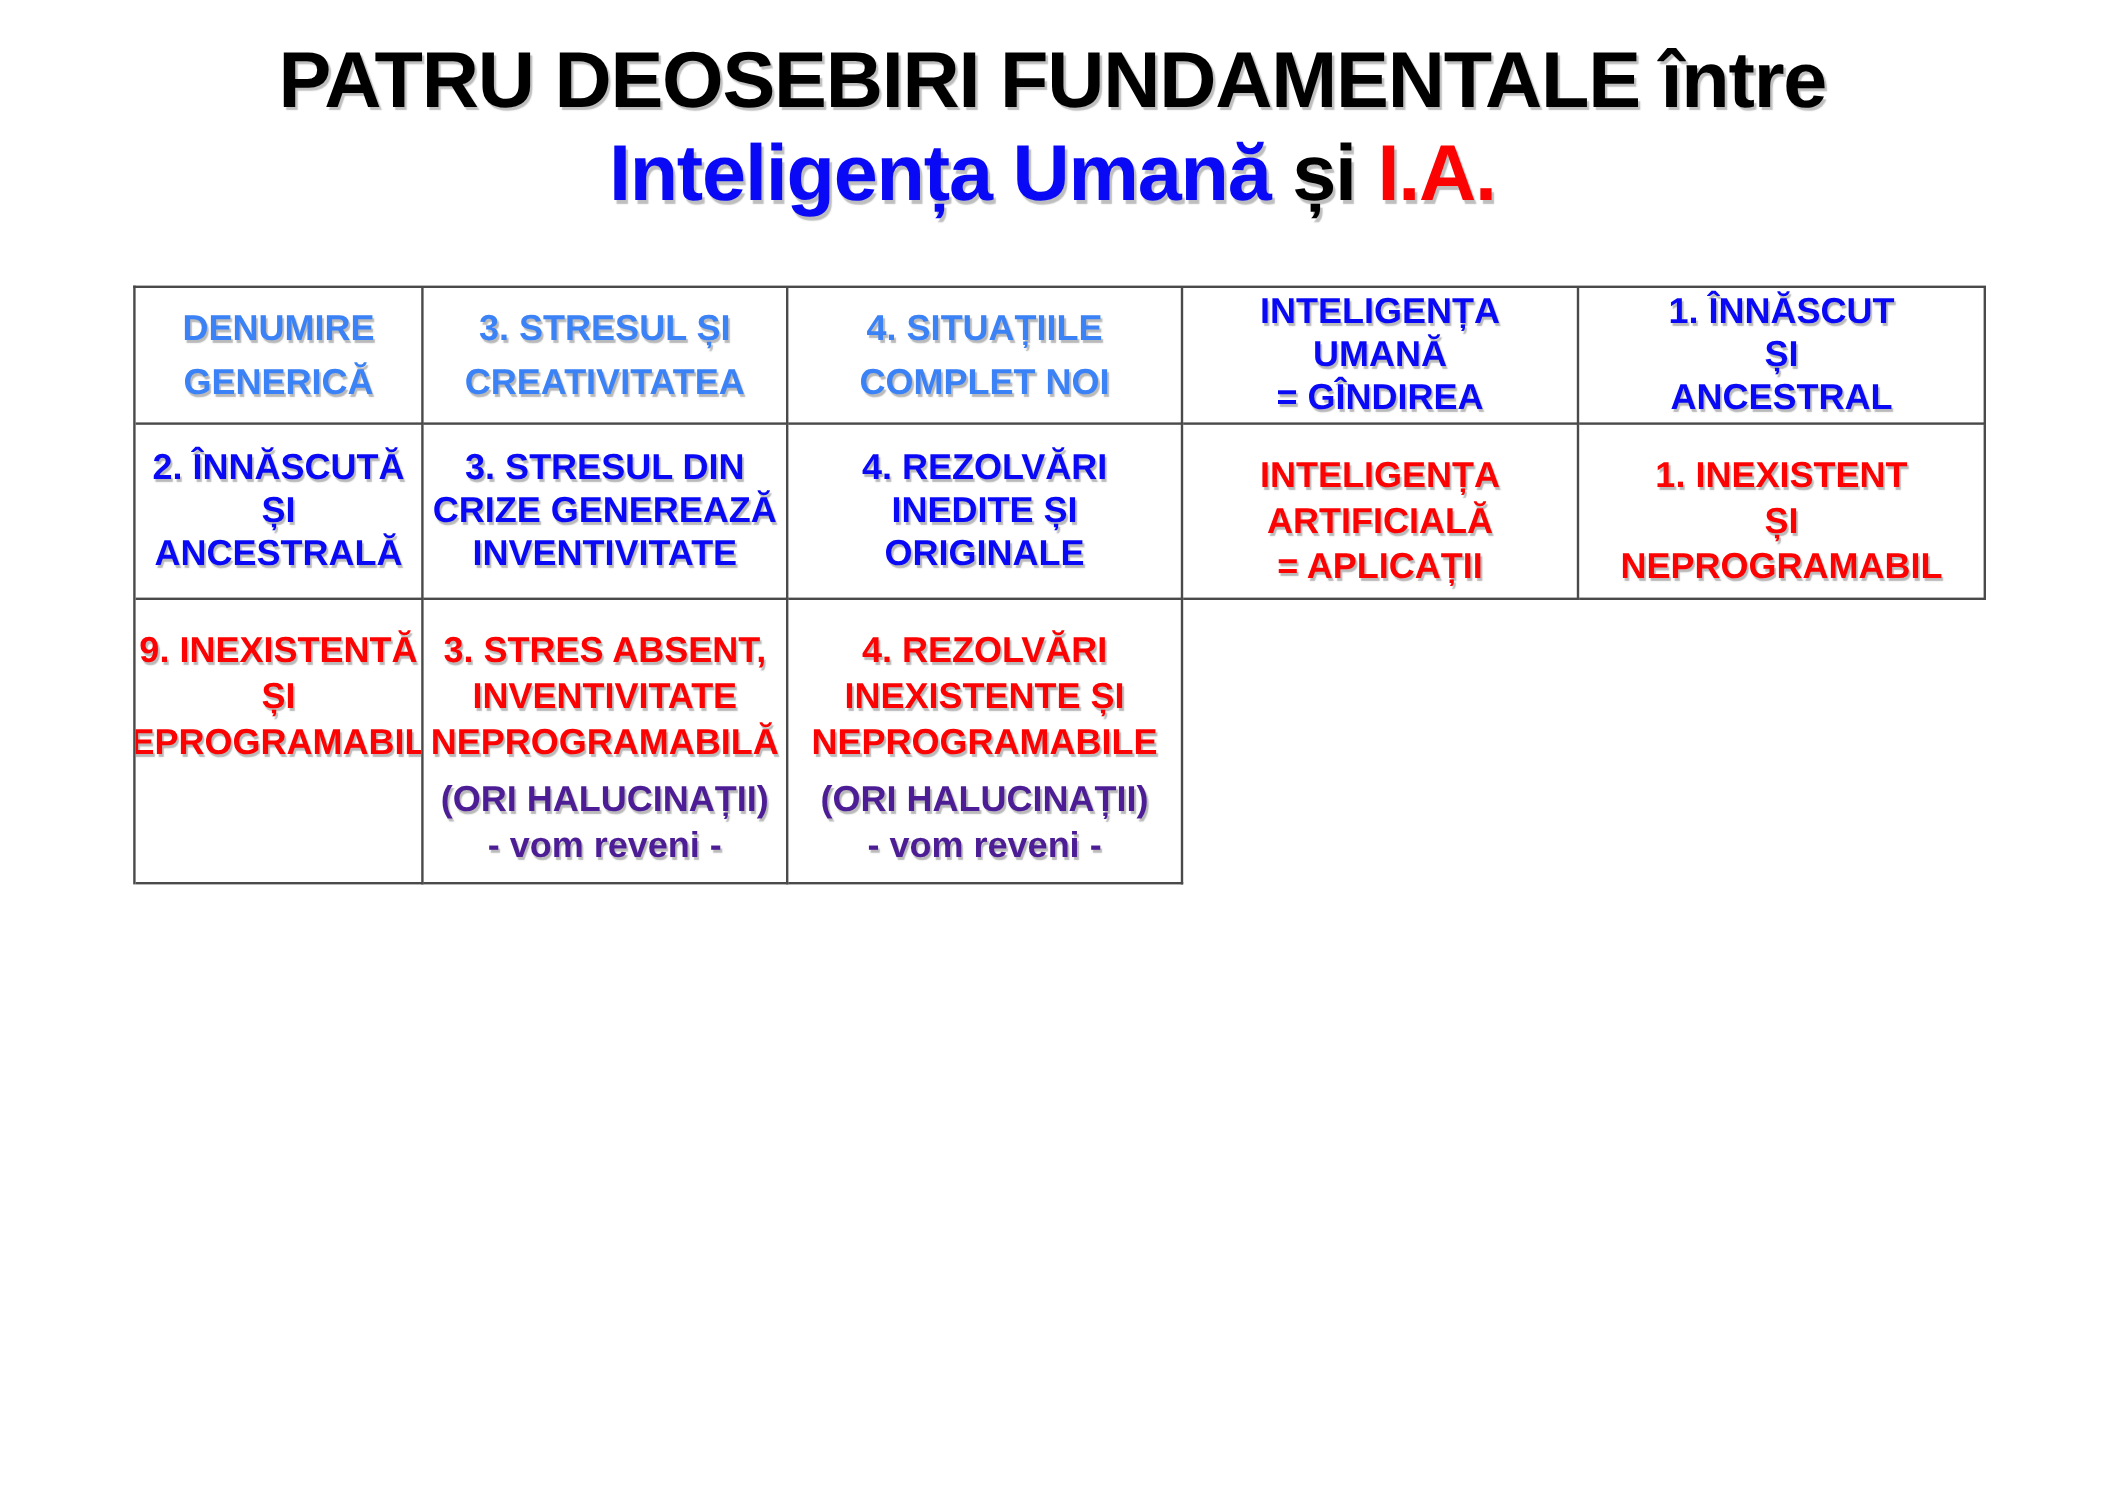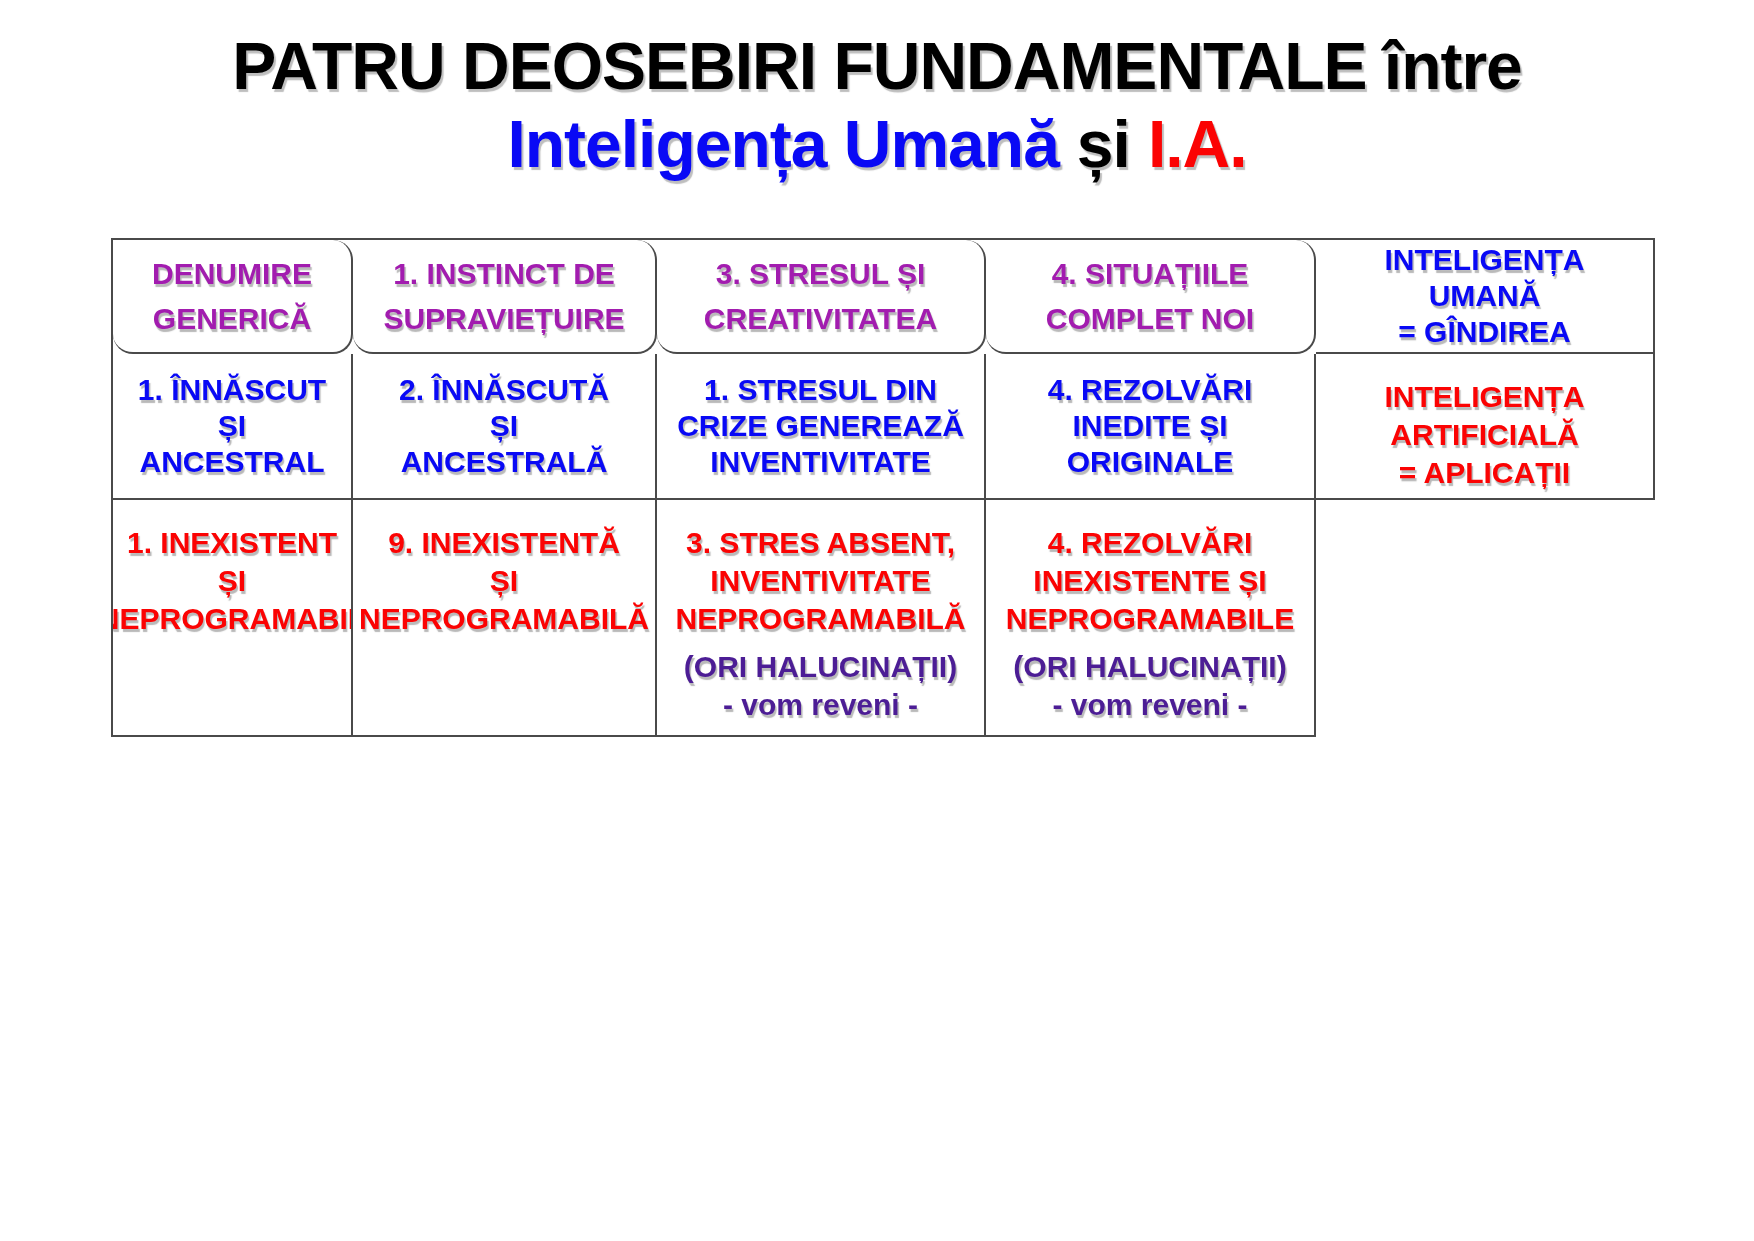--- a/index.html
+++ b/index.html
@@ -45,21 +45,21 @@
     box-sizing:border-box;
     border-right:2px solid #4a4a4a;
     border-bottom:2px solid #4a4a4a;
     display:flex;flex-direction:column;
     align-items:center;
     text-align:center;
     font-size:30px;
     text-shadow:1.5px 2.5px 1px rgba(115,115,115,0.5);
     overflow:hidden;
   }
-  .cell.hdr{justify-content:center;color:#a21caf;border-radius:20px;}
+  .cell.hdr{justify-content:center;color:#3b82f6;}
   .cell.hdr .line{line-height:45px;}
   .cell.human{justify-content:center;color:#0909f5;}
   .cell.human .line{line-height:36px;}
   .cell.ai{justify-content:flex-start;padding-top:24px;color:#fb0303;}
   .cell.ai .line{line-height:38px;}
   .note{color:#4c1d95;margin-top:10px;}
   .note .line{line-height:40px;}
 </style>
 </head>
 <body>
@@ -73,24 +73,20 @@
     </div>
   </div>
 
   <div class="cmp-table">
 
     <div class="cell hdr">
         <div class="line">DENUMIRE</div>
         <div class="line">GENERICĂ</div>
       </div>
     <div class="cell hdr">
-        <div class="line">1. INSTINCT DE</div>
-        <div class="line">SUPRAVIEȚUIRE</div>
-      </div>
-    <div class="cell hdr">
         <div class="line">3. STRESUL ȘI</div>
         <div class="line">CREATIVITATEA</div>
       </div>
     <div class="cell hdr">
         <div class="line">4. SITUAȚIILE</div>
         <div class="line">COMPLET NOI</div>
       </div>
 
     <div class="cell human">
         <div class="line">INTELIGENȚA</div>
@@ -101,21 +97,21 @@
         <div class="line">1. ÎNNĂSCUT</div>
         <div class="line">ȘI</div>
         <div class="line">ANCESTRAL</div>
       </div>
     <div class="cell human">
         <div class="line">2. ÎNNĂSCUTĂ</div>
         <div class="line">ȘI</div>
         <div class="line">ANCESTRALĂ</div>
       </div>
     <div class="cell human">
-        <div class="line">1. STRESUL DIN</div>
+        <div class="line">3. STRESUL DIN</div>
         <div class="line">CRIZE GENEREAZĂ</div>
         <div class="line">INVENTIVITATE</div>
       </div>
     <div class="cell human">
         <div class="line">4. REZOLVĂRI</div>
         <div class="line">INEDITE ȘI</div>
         <div class="line">ORIGINALE</div>
       </div>
 
     <div class="cell ai">

